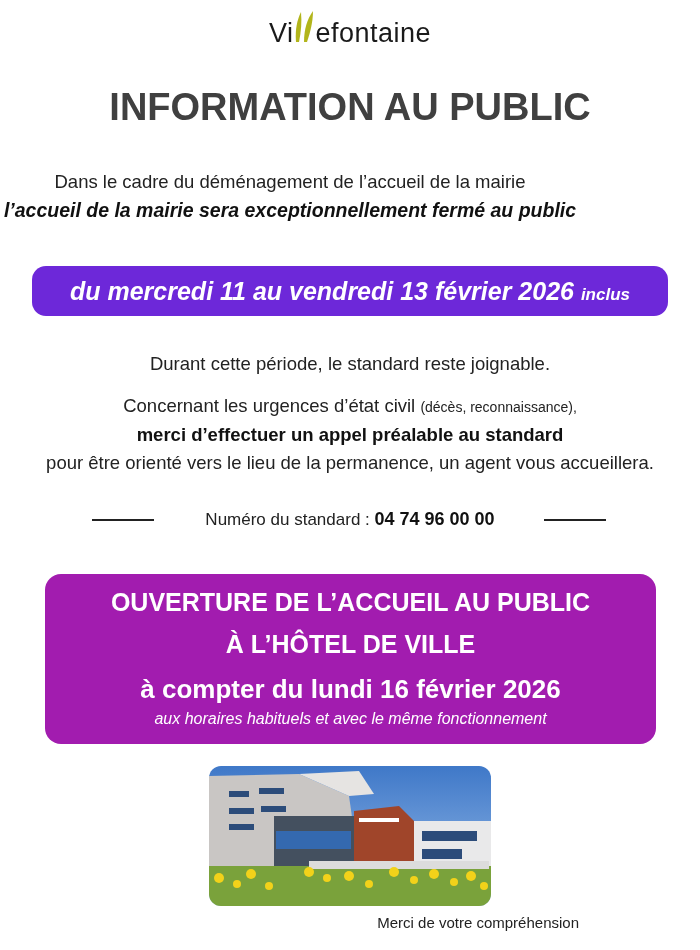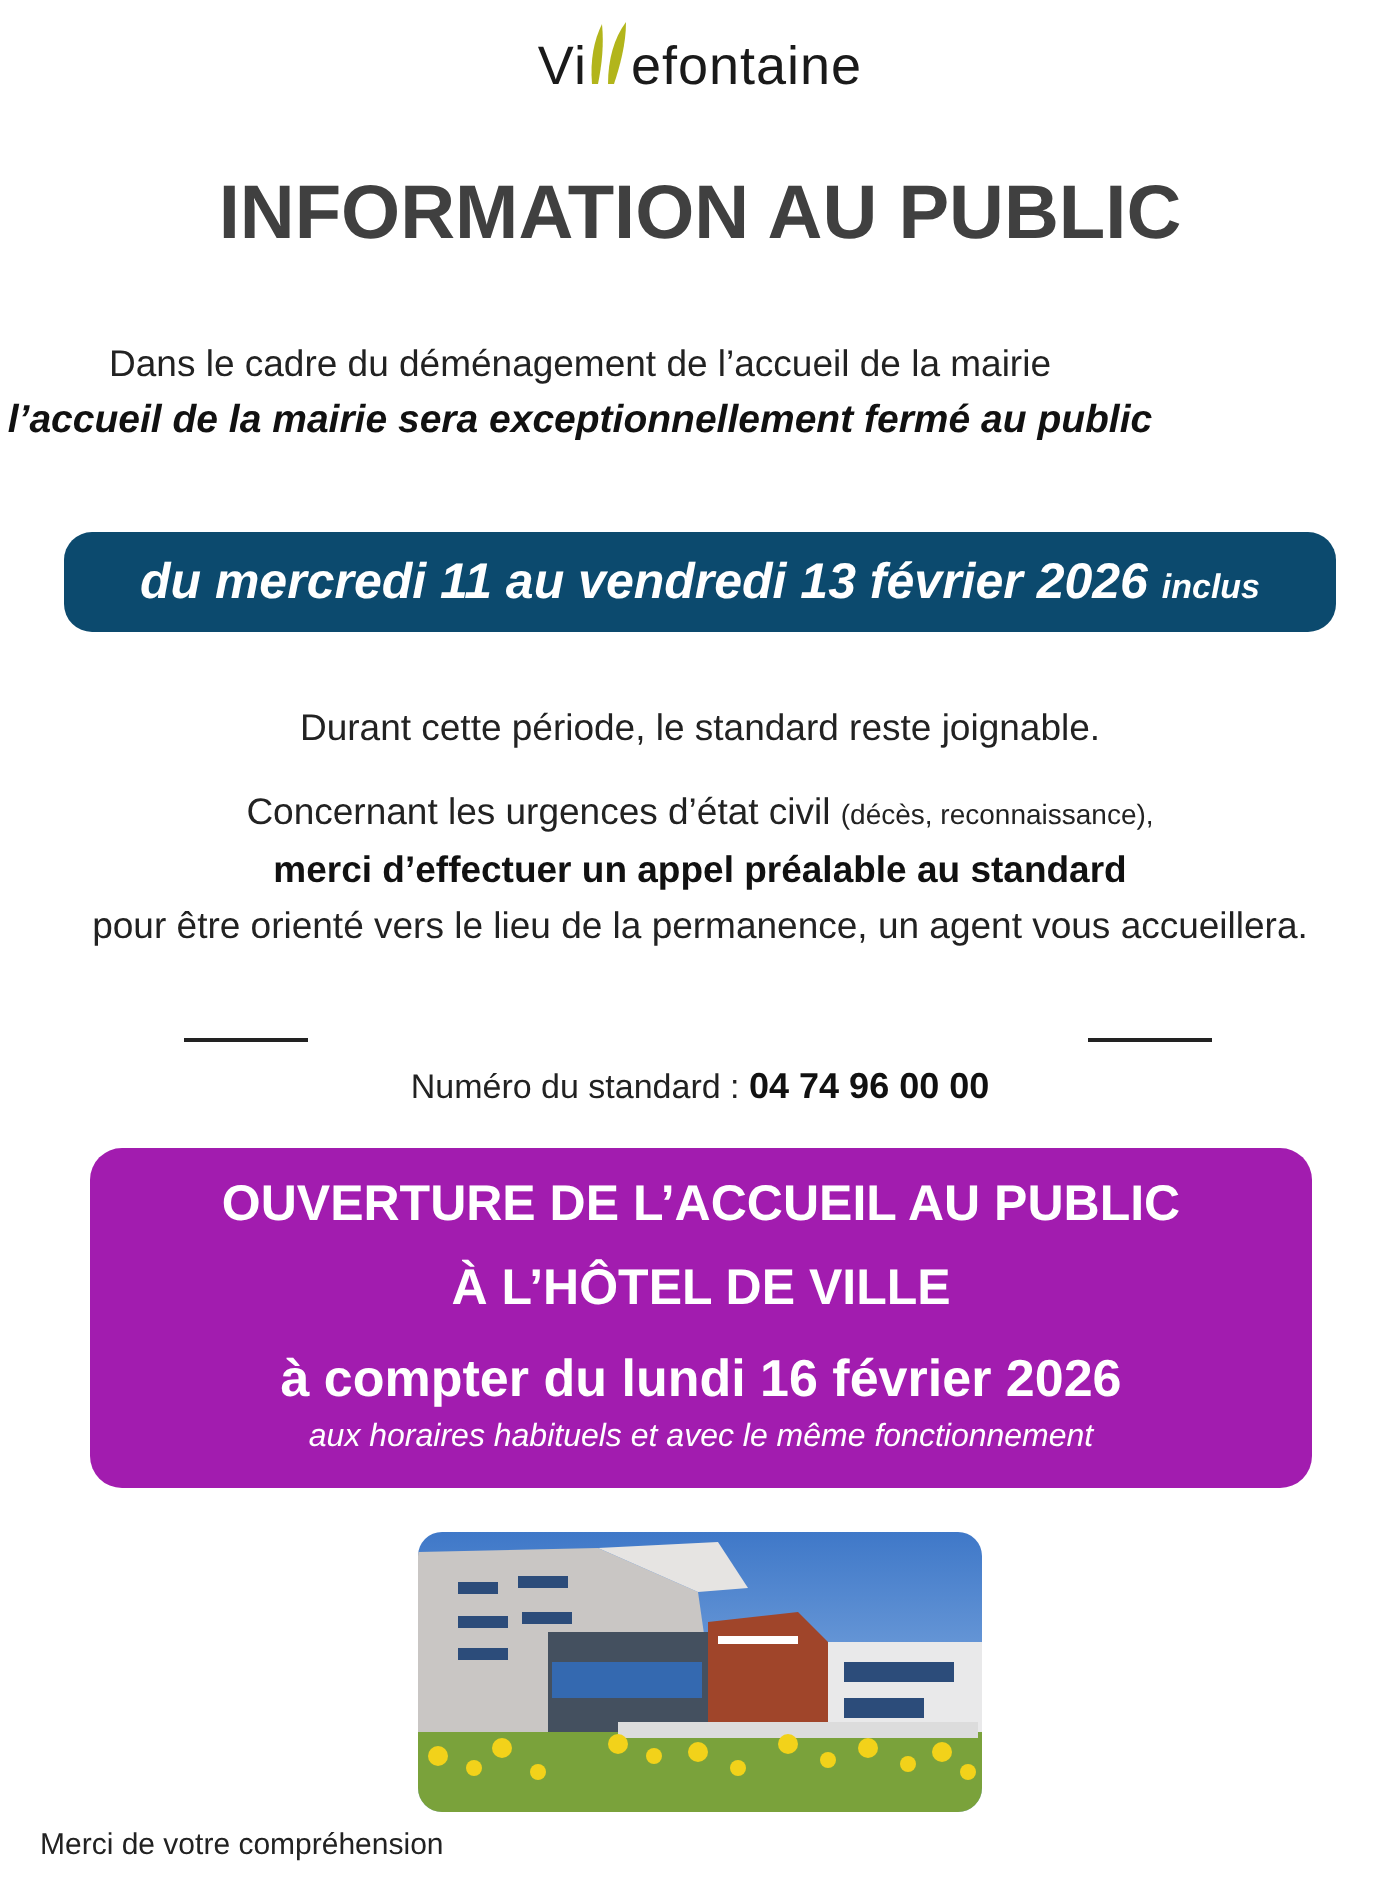--- a/index.html
+++ b/index.html
@@ -8,39 +8,39 @@
   .logo { position:absolute; top:16px; left:0; width:700px; text-align:center;
           font-size:27px; letter-spacing:0.5px; color:#1a1a1a; }
   .logo .ll { display:inline-block; position:relative; width:22px; height:26px; vertical-align:baseline; }
   .logo .ll svg { position:absolute; left:0; bottom:-2px; }
   .title { position:absolute; top:86px; left:0; width:700px; text-align:center;
            font-size:38px; font-weight:bold; color:#404040; }
   .intro { position:absolute; top:168px; left:0; width:580px; text-align:center;
            font-size:18.5px; line-height:28px; color:#222; }
   .intro .em { font-weight:bold; font-style:italic; font-size:19.5px; color:#111; }
   .dates { position:absolute; top:266px; left:32px; width:636px; height:50px;
-           background:#0c4a6e; border-radius:14px; color:#fff; text-align:center;
+           background:#6d28d9; border-radius:14px; color:#fff; text-align:center;
            font-style:italic; font-weight:bold; font-size:25px; line-height:50px; }
   .dates .small { font-size:17px; }
   .p { position:absolute; left:0; width:700px; text-align:center; font-size:18.5px; color:#222; line-height:28px; }
   .p .small { font-size:14px; }
   .p .b { font-weight:bold; color:#111; }
   .phone-row { position:absolute; top:506px; left:0; width:700px; height:26px; }
   .rule { position:absolute; top:13px; height:2px; background:#222; width:62px; }
-  .phone-text { position:absolute; left:0; width:700px; text-align:center; font-size:17px; line-height:26px; color:#222;margin-top:24px; }
+  .phone-text { position:absolute; left:0; width:700px; text-align:center; font-size:17px; line-height:26px; color:#222; }
   .phone-text .num { font-weight:bold; font-size:18px; color:#111; }
   .opening { position:absolute; top:574px; left:45px; width:611px; height:170px;
              background:#a21caf; border-radius:16px; color:#fff; text-align:center; }
   .opening .l1 { position:absolute; top:14px; width:100%; font-size:25px; font-weight:bold; }
   .opening .l2 { position:absolute; top:56px; width:100%; font-size:25px; font-weight:bold; }
   .opening .l3 { position:absolute; top:100px; width:100%; font-size:26px; font-weight:bold; }
   .opening .l4 { position:absolute; top:136px; width:100%; font-size:16px; font-style:italic; }
   .photo { position:absolute; top:766px; left:209px; width:282px; height:140px;
            border-radius:12px; overflow:hidden; }
-  .thanks { position:absolute; top:914px; left:0; width:579px; text-align:left; font-size:15px; color:#222;padding-left:20px; }
+  .thanks { position:absolute; top:914px; left:0; width:579px; text-align:right; font-size:15px; color:#222; }
 </style>
 </head>
 <body>
 
 <div class="logo">
   <span>Vi</span><span class="ll"><svg width="22" height="34" viewBox="0 0 22 34">
         <path d="M3 32 C2 20 4 10 8 2 C9 12 8 22 6 32 Z" fill="#b2b51b"></path>
         <path d="M11 32 C11 20 14 9 20 1 C20 12 17 23 14 32 Z" fill="#b2b51b"></path>
       </svg></span><span>efontaine</span>
 </div>

